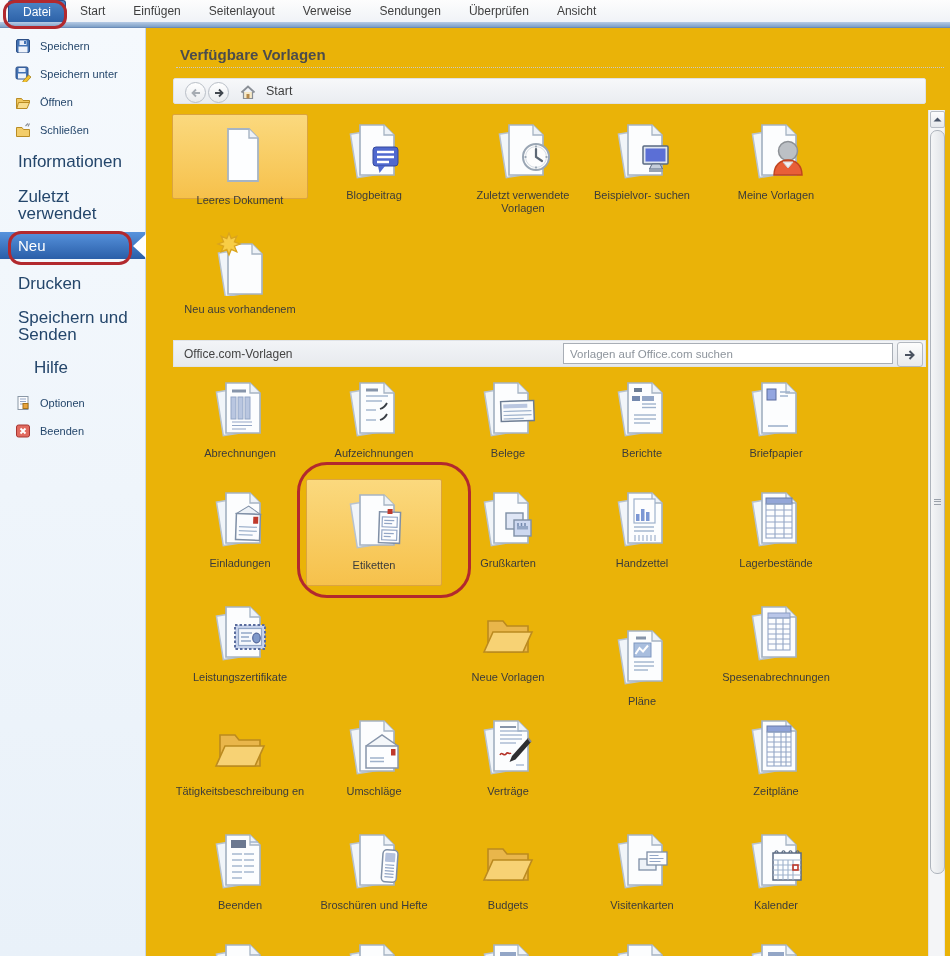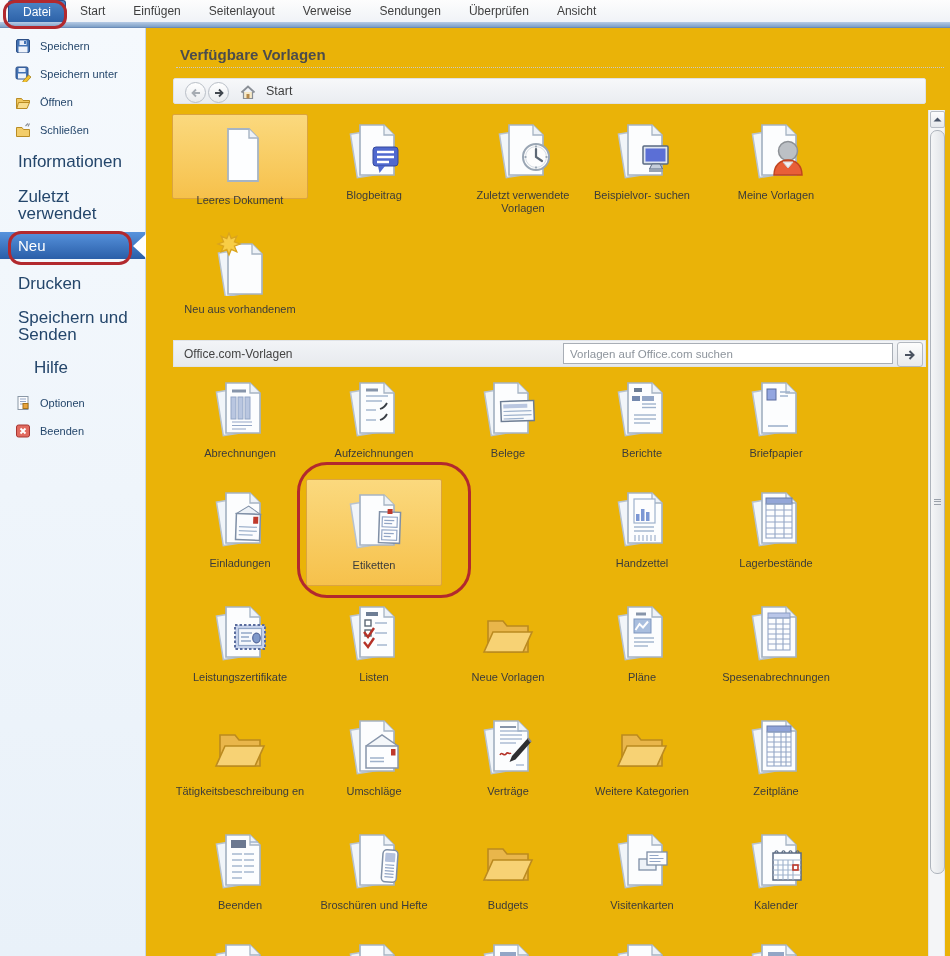--- a/index.html
+++ b/index.html
@@ -426,20 +426,36 @@
             <rect x="45" y="21" width="5" height="5" fill="#c0392b"></rect>
             <rect x="40" y="29" width="15" height="10" fill="none" stroke="#93a6c6" stroke-width="1.2"></rect>
             <path d="M42 32.5h10M42 35.5h8" stroke="#93a6c6" stroke-width="1.2" fill="none"></path>
             <rect x="40" y="42" width="15" height="10" fill="none" stroke="#93a6c6" stroke-width="1.2"></rect>
             <path d="M42 45.5h10M42 48.5h7" stroke="#93a6c6" stroke-width="1.2" fill="none"></path>
           </g>
         </svg>
       </span>
     <span class="tlabel">Etiketten</span>
   </div>
+  <div class="titem" style="left:440px;top:486px;">
+    <span class="ticon">
+        <svg xmlns="http://www.w3.org/2000/svg" viewBox="0 0 64 64" width="64" height="64" style="display:block;margin:auto">
+          <g transform="rotate(-9 24 44)">
+            <rect x="13" y="14" width="32" height="44" fill="#f1f5f9" stroke="#b7c2cf" stroke-width="1.5"></rect>
+          </g>
+          <path d="M18 7h24l10 10v40H18z" fill="#fcfdfe" stroke="#a6b4c4" stroke-width="1.7"></path>
+          <path d="M42 7v10h10" fill="#eef2f7" stroke="#a6b4c4" stroke-width="1.3"></path>
+          <rect x="30" y="27" width="17" height="16" fill="#dfe6f5" stroke="#7f8fa6" stroke-width="1.4"></rect>
+          <rect x="38" y="34" width="17" height="16" fill="#cdd8f0" stroke="#7f8fa6" stroke-width="1.4"></rect>
+          <path d="M42 40v-3m3.5 3v-3m3.5 3v-3" stroke="#7388ad" stroke-width="1.5" fill="none"></path>
+          <rect x="41" y="40" width="11" height="3.5" fill="#93a6c6"></rect>
+        </svg>
+      </span>
+    <span class="tlabel">Grußkarten</span>
+  </div>
   <div class="titem" style="left:574px;top:486px;">
     <span class="ticon">
         <svg xmlns="http://www.w3.org/2000/svg" viewBox="0 0 64 64" width="64" height="64" style="display:block;margin:auto">
           <g transform="rotate(-9 24 44)">
             <rect x="13" y="14" width="32" height="44" fill="#f1f5f9" stroke="#b7c2cf" stroke-width="1.5"></rect>
           </g>
           <path d="M18 7h24l10 10v40H18z" fill="#fcfdfe" stroke="#a6b4c4" stroke-width="1.7"></path>
           <path d="M42 7v10h10" fill="#eef2f7" stroke="#a6b4c4" stroke-width="1.3"></path>
           <rect x="24" y="13" width="21" height="24" fill="#fdfdfe" stroke="#9fb2cc" stroke-width="1.2"></rect>
           <path d="M26 35v-7h3.5v7zM31 35v-12h3.5v12zM36 35v-9h3.5v9z" fill="#7c97d4"></path>
@@ -478,54 +494,30 @@
           <path d="M18 7h24l10 10v40H18z" fill="#fcfdfe" stroke="#a6b4c4" stroke-width="1.7"></path>
           <path d="M42 7v10h10" fill="#eef2f7" stroke="#a6b4c4" stroke-width="1.3"></path>
           <rect x="27" y="25" width="30" height="24" fill="#c9d4ec" stroke="#5b6d9e" stroke-width="2" stroke-dasharray="2.5 2"></rect>
           <rect x="30.5" y="28.5" width="23" height="17" fill="#f6f8fc" stroke="#93a6c6" stroke-width="1.2"></rect>
           <path d="M33 33h11M33 37h8M33 41h10" stroke="#93a6c6" stroke-width="1.3" fill="none"></path>
           <ellipse cx="48.5" cy="38" rx="3.8" ry="4.8" fill="#7f98c9" stroke="#54679b" stroke-width="1.2"></ellipse>
         </svg>
       </span>
     <span class="tlabel">Leistungszertifikate</span>
   </div>
-  <div class="titem" style="left:306px;top:600px;">
-    <span class="ticon">
-        <svg xmlns="http://www.w3.org/2000/svg" viewBox="0 0 64 64" width="64" height="64" style="display:block;margin:auto">
-          <g transform="rotate(-9 24 44)">
-            <rect x="13" y="14" width="32" height="44" fill="#f1f5f9" stroke="#b7c2cf" stroke-width="1.5"></rect>
-          </g>
-          <path d="M18 7h24l10 10v40H18z" fill="#fcfdfe" stroke="#a6b4c4" stroke-width="1.7"></path>
-          <path d="M42 7v10h10" fill="#eef2f7" stroke="#a6b4c4" stroke-width="1.3"></path>
-          <path d="M24 14h12" stroke="#6d7d94" stroke-width="4" fill="none"></path>
-          <g fill="#fff" stroke="#5d6875" stroke-width="1.4">
-            <rect x="23" y="20" width="6" height="6"></rect>
-            <rect x="23" y="30" width="6" height="6"></rect>
-          </g>
-          <g stroke="#b53228" stroke-width="2.4" fill="none">
-            <path d="M22 32l4 5 6-9"></path>
-            <path d="M22 42l4 5 6-9"></path>
-          </g>
-          <path d="M33 23h12" stroke="#9fb2cc" stroke-width="1.4" fill="none"></path>
-          <path d="M33 33h12" stroke="#9fb2cc" stroke-width="1.4" fill="none"></path>
-          <path d="M35 45h10" stroke="#9fb2cc" stroke-width="1.4" fill="none"></path>
-        </svg>
-      </span>
-    <span class="tlabel">Listen</span>
-  </div>
   <div class="titem" style="left:440px;top:600px;">
     <span class="ticon">
         <svg xmlns="http://www.w3.org/2000/svg" viewBox="0 0 64 64" width="64" height="64" style="display:block;margin:auto">
           <path d="M12 21h15l4 5h21v26H12z" fill="#e9b64b" stroke="#bb8a1f" stroke-width="1.6"></path>
           <path d="M8 52l9-20h39l-9 20z" fill="#f7d274" stroke="#bb8a1f" stroke-width="1.6"></path>
         </svg>
       </span>
     <span class="tlabel">Neue Vorlagen</span>
   </div>
-  <div class="titem" style="left:574px;top:600px;text-decoration:underline;">
+  <div class="titem" style="left:574px;top:624px;text-decoration:underline;">
     <span class="ticon">
         <svg xmlns="http://www.w3.org/2000/svg" viewBox="0 0 64 64" width="64" height="64" style="display:block;margin:auto">
           <g transform="rotate(-9 24 44)">
             <rect x="13" y="14" width="32" height="44" fill="#f1f5f9" stroke="#b7c2cf" stroke-width="1.5"></rect>
           </g>
           <path d="M18 7h24l10 10v40H18z" fill="#fcfdfe" stroke="#a6b4c4" stroke-width="1.7"></path>
           <path d="M42 7v10h10" fill="#eef2f7" stroke="#a6b4c4" stroke-width="1.3"></path>
           <path d="M26 14h10" stroke="#8795aa" stroke-width="3" fill="none"></path>
           <rect x="24" y="19" width="17" height="14" fill="#a9bede" stroke="#7f97bf"></rect>
           <path d="M25.5 30l4-6 3.5 3.5 5-6" fill="none" stroke="#fdfdfe" stroke-width="2"></path>
@@ -592,29 +584,20 @@
           <path d="M24 21h22" stroke="#9fb2cc" stroke-width="1.3" fill="none"></path>
           <path d="M24 25h22" stroke="#9fb2cc" stroke-width="1.3" fill="none"></path>
           <path d="M24 29h16" stroke="#9fb2cc" stroke-width="1.3" fill="none"></path>
           <path d="M24 41c2-4 4 2 6-1s3 1 5-1" fill="none" stroke="#b53228" stroke-width="1.6"></path>
           <path d="M52 24L36 42l-2.5 6 6-2.5L55 28z" fill="#2e2e30"></path>
           <path d="M52 24l3 4" stroke="#8a8a8a" stroke-width="2" fill="none"></path>
           <path d="M40 51h8" stroke="#9fb2cc" stroke-width="1.3" fill="none"></path>
         </svg>
       </span>
     <span class="tlabel">Verträge</span>
-  </div>
-  <div class="titem" style="left:574px;top:714px;">
-    <span class="ticon">
-        <svg xmlns="http://www.w3.org/2000/svg" viewBox="0 0 64 64" width="64" height="64" style="display:block;margin:auto">
-          <path d="M12 21h15l4 5h21v26H12z" fill="#e9b64b" stroke="#bb8a1f" stroke-width="1.6"></path>
-          <path d="M8 52l9-20h39l-9 20z" fill="#f7d274" stroke="#bb8a1f" stroke-width="1.6"></path>
-        </svg>
-      </span>
-    <span class="tlabel">Weitere Kategorien</span>
   </div>
   <div class="titem" style="left:708px;top:714px;text-decoration:underline;">
     <span class="ticon">
         <svg xmlns="http://www.w3.org/2000/svg" viewBox="0 0 64 64" width="64" height="64" style="display:block;margin:auto">
           <g transform="rotate(-9 24 44)">
             <rect x="13" y="14" width="32" height="44" fill="#f1f5f9" stroke="#b7c2cf" stroke-width="1.5"></rect>
           </g>
           <path d="M18 7h24l10 10v40H18z" fill="#fcfdfe" stroke="#a6b4c4" stroke-width="1.7"></path>
           <path d="M42 7v10h10" fill="#eef2f7" stroke="#a6b4c4" stroke-width="1.3"></path>
           <rect x="23" y="12" width="24" height="6" fill="#8fa3d8" stroke="#6b7da8"></rect>

